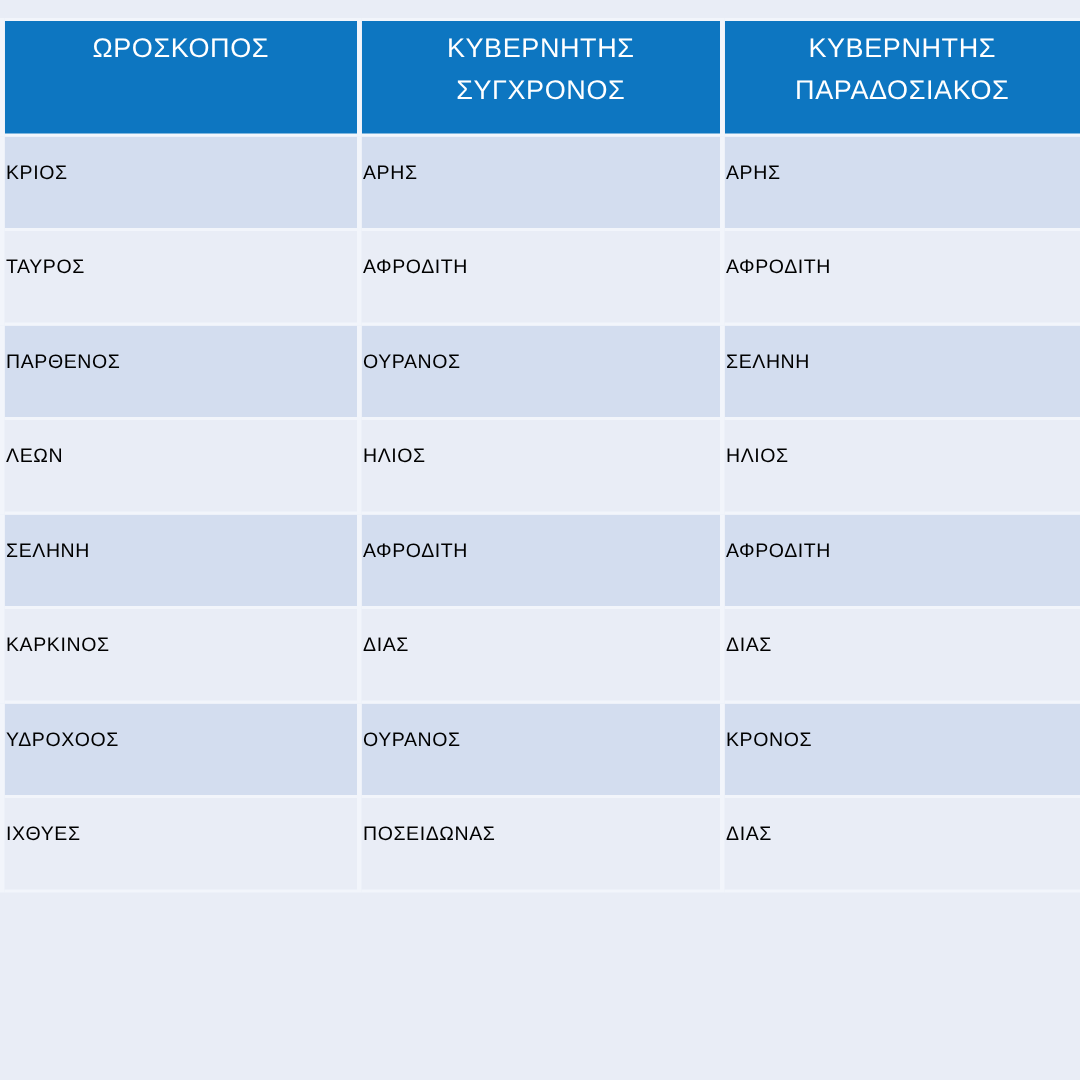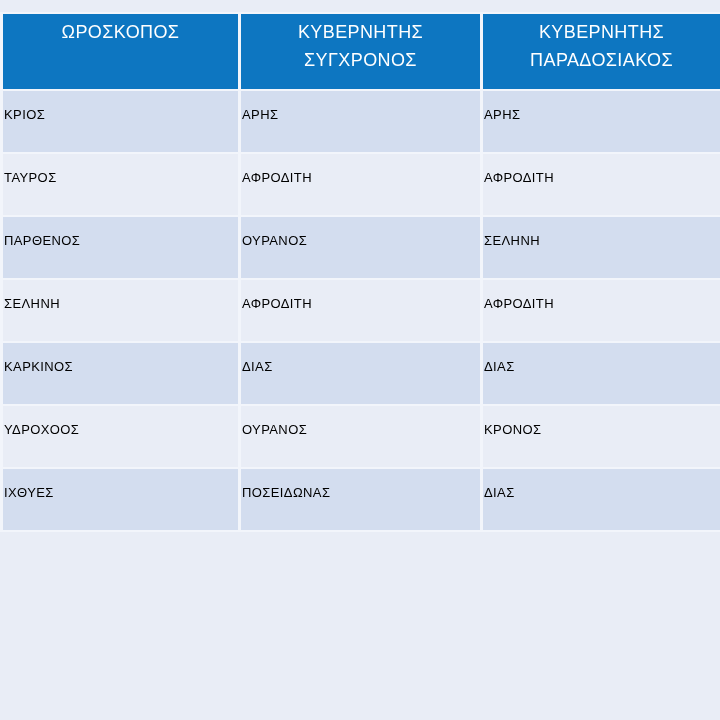--- a/index.html
+++ b/index.html
@@ -87,20 +87,25 @@
       <td>ΤΑΥΡΟΣ</td>
       <td>ΑΦΡΟΔΙΤΗ</td>
       <td>ΑΦΡΟΔΙΤΗ</td>
     </tr>
     <tr>
       <td>ΠΑΡΘΕΝΟΣ</td>
       <td>ΟΥΡΑΝΟΣ</td>
       <td>ΣΕΛΗΝΗ</td>
     </tr>
     <tr>
+      <td>ΛΕΩΝ</td>
+      <td>ΗΛΙΟΣ</td>
+      <td>ΗΛΙΟΣ</td>
+    </tr>
+    <tr>
       <td>ΣΕΛΗΝΗ</td>
       <td>ΑΦΡΟΔΙΤΗ</td>
       <td>ΑΦΡΟΔΙΤΗ</td>
     </tr>
     <tr>
       <td>ΚΑΡΚΙΝΟΣ</td>
       <td>ΔΙΑΣ</td>
       <td>ΔΙΑΣ</td>
     </tr>
     <tr>

